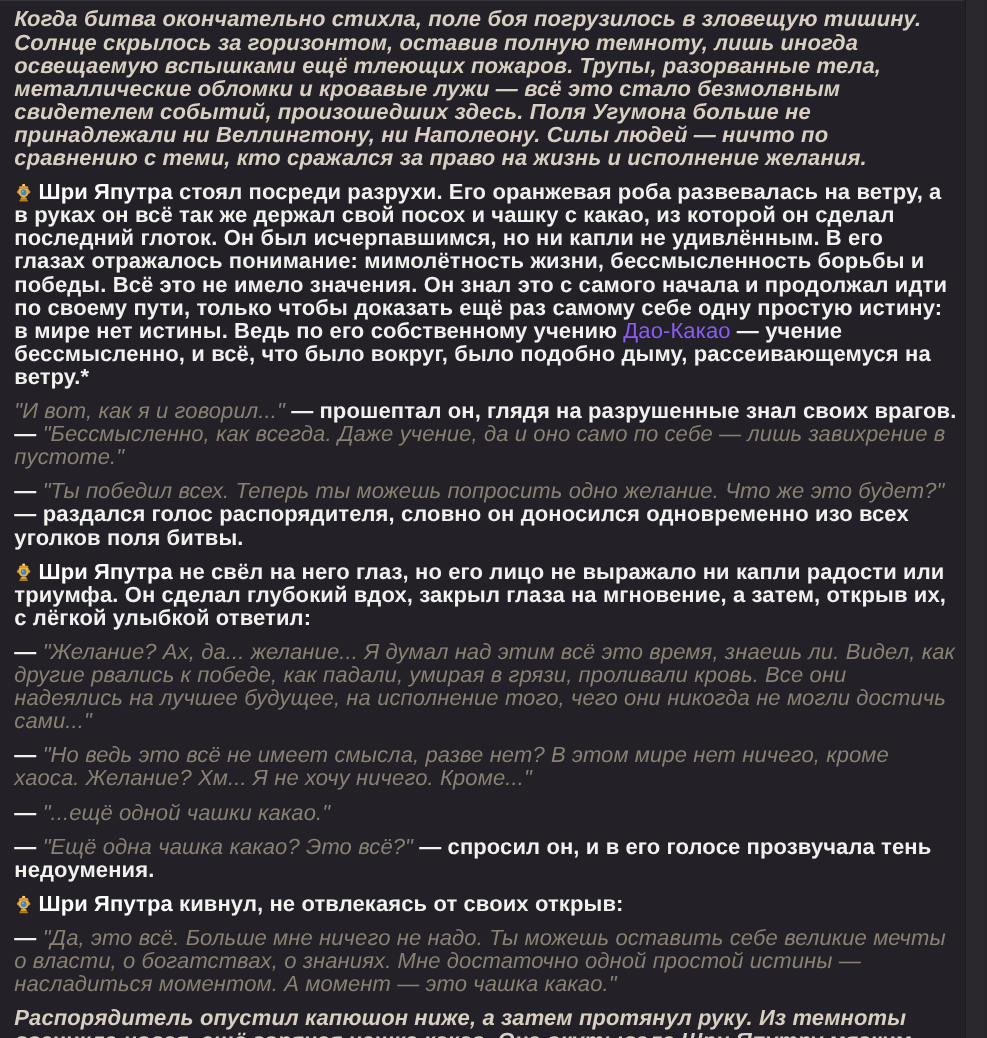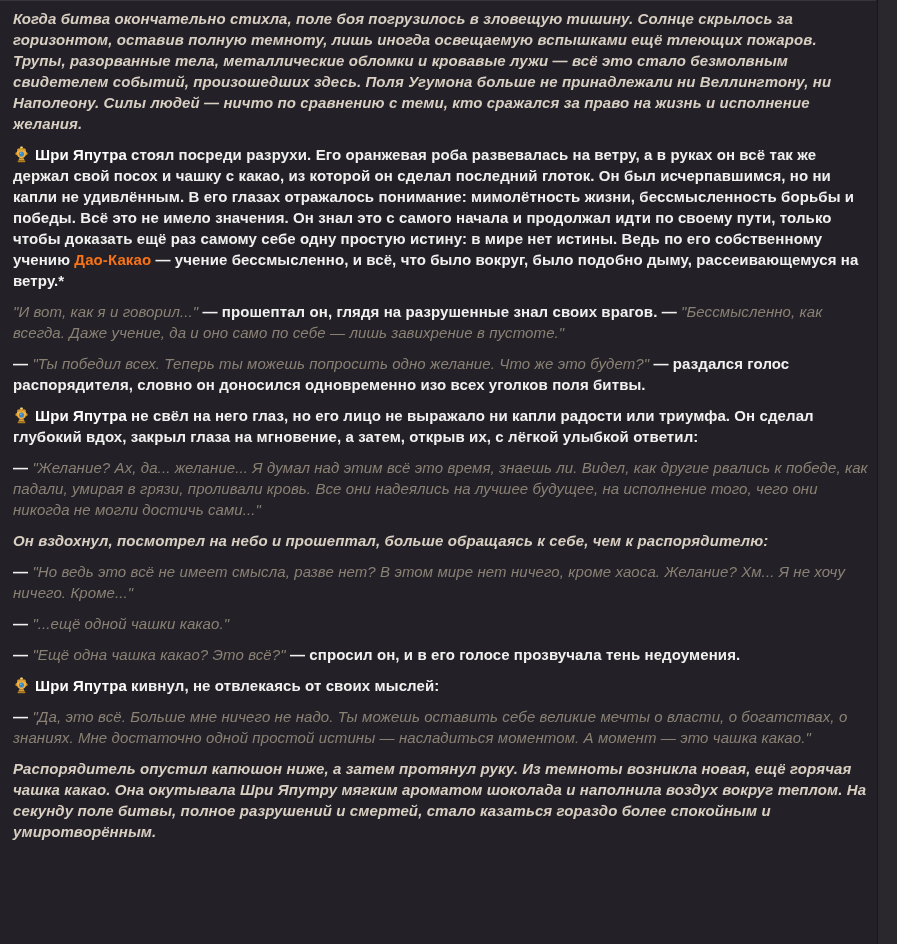--- a/index.html
+++ b/index.html
@@ -18,27 +18,27 @@
     overflow:hidden;
   }
   .scroll-gutter {
     position:absolute; top:0; right:0; width:20px; height:944px;
     background:#2a282d;
     border-left:1px solid #18171b;
     box-sizing:border-box;
   }
   .para {
     margin:0 0 10px 0;
-    font-size:15px;
+    font-size:20px;
     line-height:21px;
     letter-spacing:0.1px;
   }
   .run-narration { color:#d8cfc2; font-weight:bold; font-style:italic; }
   .run-speech    { color:#f1f1f0; font-weight:bold;text-align:center; }
-  .run-strong    { color:#f97316; font-weight:700; }
+  .run-strong    { color:#8b5cf6; font-weight:400; }
   .run-quote     { color:#8a8174; font-style:italic; }
   .run-name      { color:#ffffff; font-weight:bold; }
   .emoji {
     display:inline-block; width:17px; height:17px;
     vertical-align:-3px; margin-right:5px;
   }
   .emoji svg { display:block; width:17px; height:17px; }
 </style>
 </head>
 <body>
@@ -63,31 +63,30 @@
           <ellipse cx="9" cy="3.6" rx="4.6" ry="1.3" fill="#d99e32"></ellipse>
           <path d="M3.2 6.5 C2.2 7.2 2.2 8.8 3.4 9.4 L4.6 9.9 L4.6 6.4 Z" fill="#c98f2a"></path>
           <path d="M14.8 6.5 C15.8 7.2 15.8 8.8 14.6 9.4 L13.4 9.9 L13.4 6.4 Z" fill="#c98f2a"></path>
           <path d="M4.4 4.6 C3.4 9.4 5.2 13 9 13 C12.8 13 14.6 9.4 13.6 4.6 Z" fill="#f4b13e"></path>
           <circle cx="9" cy="8.4" r="2.7" fill="#3b88c3"></circle>
           <circle cx="8.2" cy="7.7" r="0.8" fill="#7fc2ee"></circle>
           <path d="M6.6 13 L11.4 13 L12.3 15.4 L5.7 15.4 Z" fill="#d99e32"></path>
           <rect x="4.9" y="15.4" width="8.2" height="1.8" rx="0.7" fill="#b07d20"></rect>
         </svg></span><span class="run-name">Шри Япутра</span><span class="run-speech"> не свёл на него глаз, но его лицо не выражало ни капли радости или триумфа. Он сделал глубокий вдох, закрыл глаза на мгновение, а затем, открыв их, с лёгкой улыбкой ответил:</span></p>
     <p class="para"><span class="run-speech">— </span><span class="run-quote">"Желание? Ах, да... желание... Я думал над этим всё это время, знаешь ли. Видел, как другие рвались к победе, как падали, умирая в грязи, проливали кровь. Все они надеялись на лучшее будущее, на исполнение того, чего они никогда не могли достичь сами..."</span></p>
-    <p class="para"><span class="run-narration">Он вздохнул, посмотрел на небо и прошептал, больше обращаясь к себе, чем к распорядителю:</span></p>
     <p class="para"><span class="run-speech">— </span><span class="run-quote">"Но ведь это всё не имеет смысла, разве нет? В этом мире нет ничего, кроме хаоса. Желание? Хм... Я не хочу ничего. Кроме..."</span></p>
     <p class="para"><span class="run-speech">— </span><span class="run-quote">"...ещё одной чашки какао."</span></p>
     <p class="para"><span class="run-speech">— </span><span class="run-quote">"Ещё одна чашка какао? Это всё?" </span><span class="run-speech">— спросил он, и в его голосе прозвучала тень недоумения.</span></p>
     <p class="para"><span class="emoji"><svg viewBox="0 0 18 18" xmlns="http://www.w3.org/2000/svg">
           <rect x="7.6" y="0.4" width="2.8" height="2.6" rx="0.8" fill="#ffd983"></rect>
           <ellipse cx="9" cy="3.6" rx="4.6" ry="1.3" fill="#d99e32"></ellipse>
           <path d="M3.2 6.5 C2.2 7.2 2.2 8.8 3.4 9.4 L4.6 9.9 L4.6 6.4 Z" fill="#c98f2a"></path>
           <path d="M14.8 6.5 C15.8 7.2 15.8 8.8 14.6 9.4 L13.4 9.9 L13.4 6.4 Z" fill="#c98f2a"></path>
           <path d="M4.4 4.6 C3.4 9.4 5.2 13 9 13 C12.8 13 14.6 9.4 13.6 4.6 Z" fill="#f4b13e"></path>
           <circle cx="9" cy="8.4" r="2.7" fill="#3b88c3"></circle>
           <circle cx="8.2" cy="7.7" r="0.8" fill="#7fc2ee"></circle>
           <path d="M6.6 13 L11.4 13 L12.3 15.4 L5.7 15.4 Z" fill="#d99e32"></path>
           <rect x="4.9" y="15.4" width="8.2" height="1.8" rx="0.7" fill="#b07d20"></rect>
-        </svg></span><span class="run-name">Шри Япутра</span><span class="run-speech"> кивнул, не отвлекаясь от своих мыслей:</span></p>
+        </svg></span><span class="run-name">Шри Япутра</span><span class="run-speech"> кивнул, не отвлекаясь от своих открыв:</span></p>
     <p class="para"><span class="run-speech">— </span><span class="run-quote">"Да, это всё. Больше мне ничего не надо. Ты можешь оставить себе великие мечты о власти, о богатствах, о знаниях. Мне достаточно одной простой истины — насладиться моментом. А момент — это чашка какао."</span></p>
     <p class="para"><span class="run-narration">Распорядитель опустил капюшон ниже, а затем протянул руку. Из темноты возникла новая, ещё горячая чашка какао. Она окутывала Шри Япутру мягким ароматом шоколада и наполнила воздух вокруг теплом. На секунду поле битвы, полное разрушений и смертей, стало казаться гораздо более спокойным и умиротворённым.</span></p>
   </div>
 <div class="scroll-gutter"></div>
 
 </body></html>

